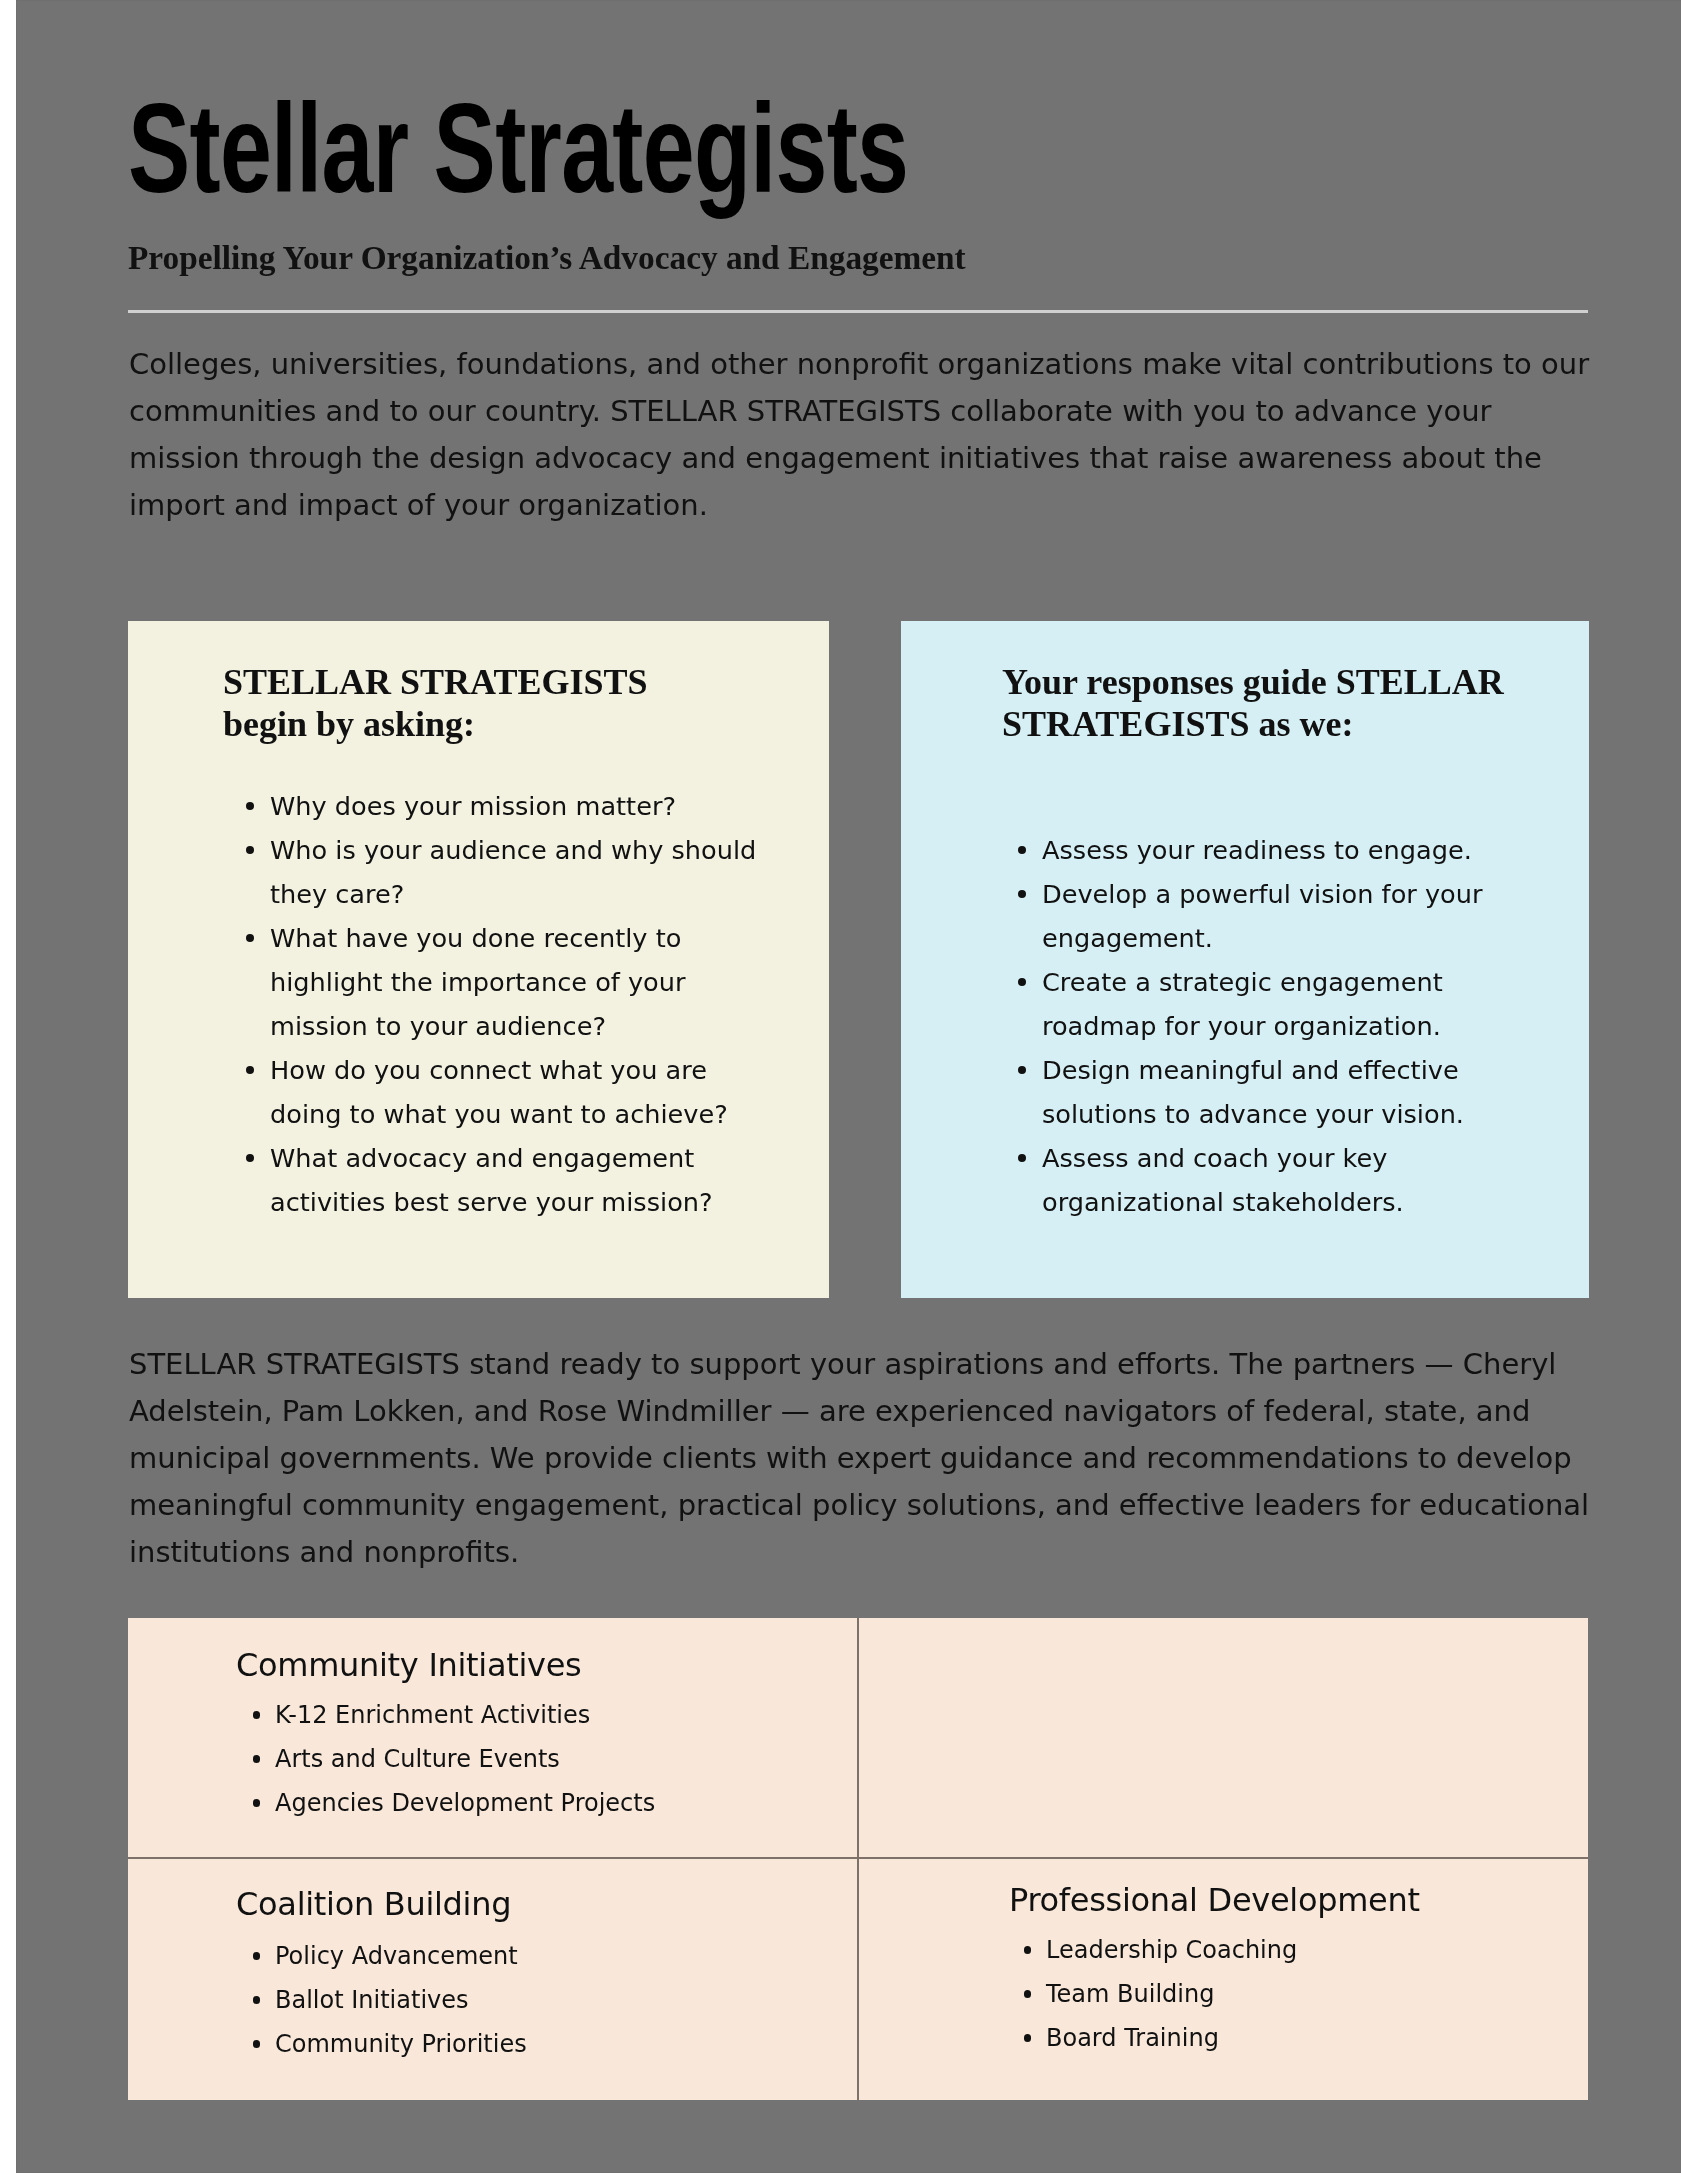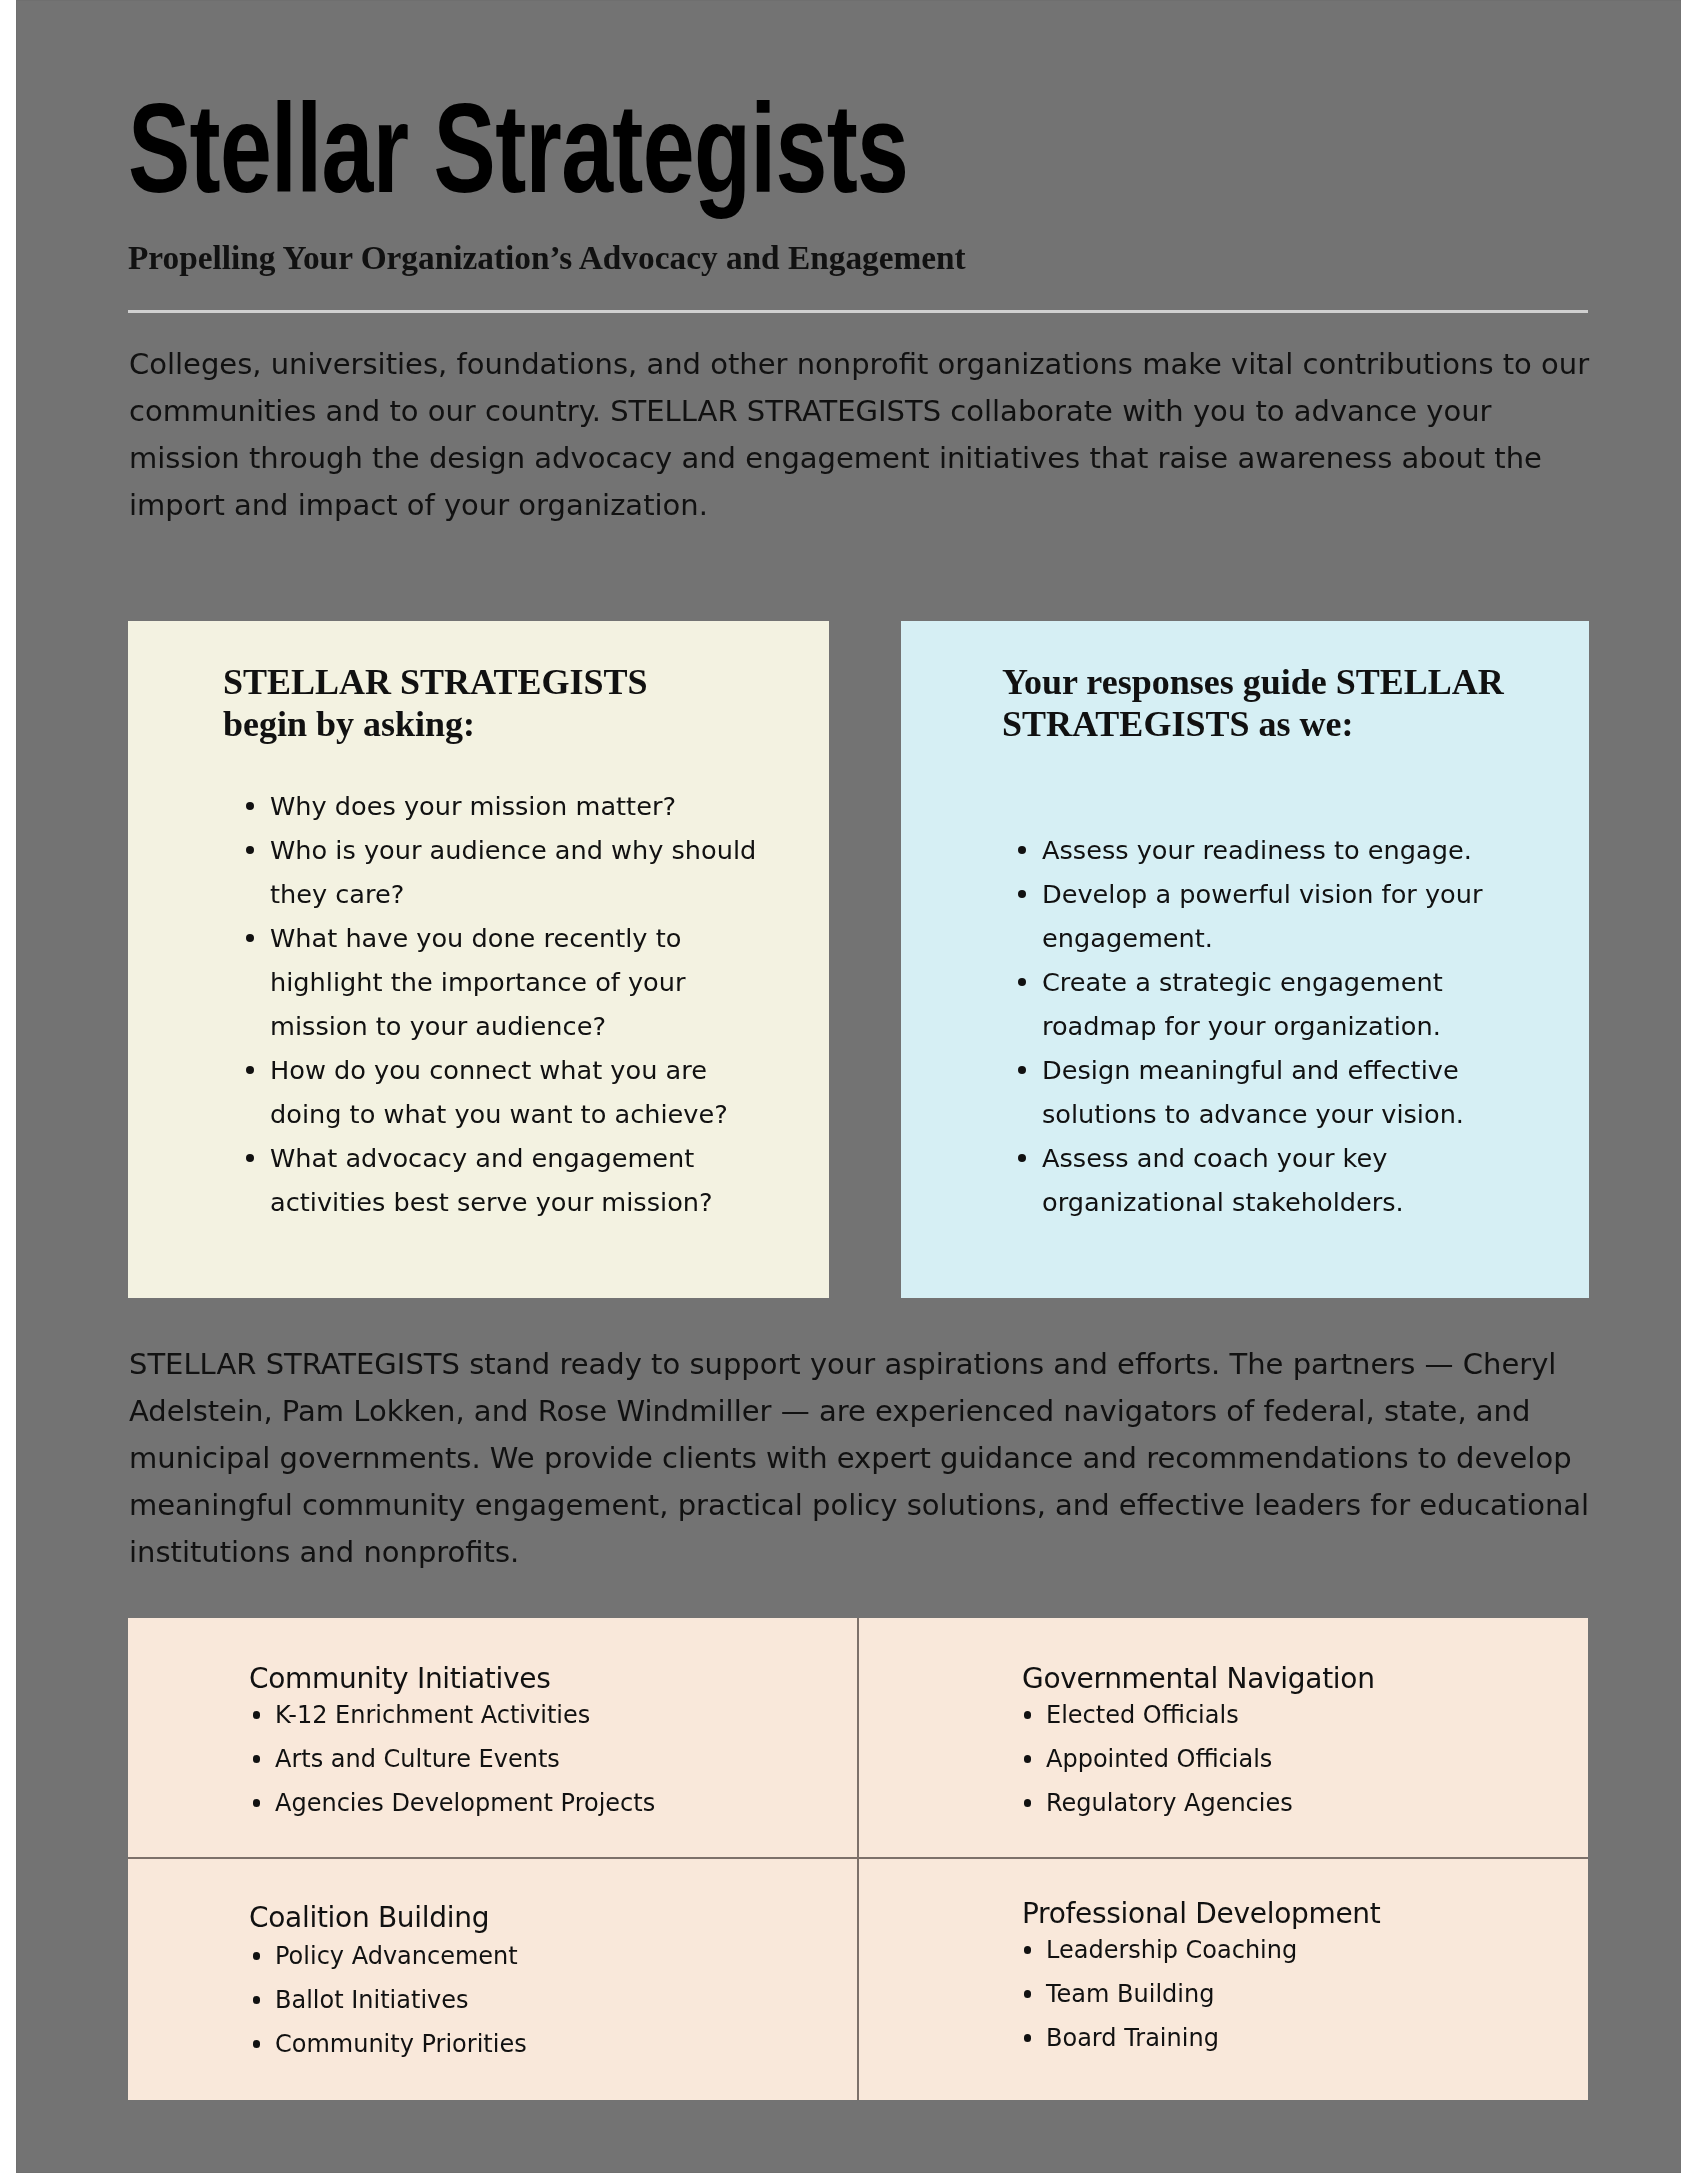--- a/index.html
+++ b/index.html
@@ -60,22 +60,22 @@
     background: #f9e8da;
   }
   .vline { position: absolute; left: 729px; top: 0; width: 1.8px; height: 482px; background: #7d716a; }
   .hline { position: absolute; left: 0; top: 239px; width: 1460px; height: 1.8px; background: #7d716a; }
   .cell { position: absolute; width: 729px; height: 239px; }
   .cell.c0 { left: 0; top: 0; }
   .cell.c1 { left: 731px; top: 0; }
   .cell.c2 { left: 0; top: 241px; }
   .cell.c3 { left: 731px; top: 241px; }
   .cell-heading {
-    position: absolute; top: 25.6px; margin: 16px;
-    font-family: "DejaVu Sans", sans-serif; font-size: 28px; line-height: 37px;
+    position: absolute; top: 25.6px; margin: 3px;
+    font-family: "DejaVu Sans", sans-serif; font-size: 32px; line-height: 37px;
     color: #111; font-weight: 400; letter-spacing: -0.3px;
   }
   .cell.c0 .cell-heading, .cell.c2 .cell-heading { left: 105px; }
   .cell.c1 .cell-heading, .cell.c3 .cell-heading { left: 147px; }
   .cell.c3 .cell-heading { top: 20px; }
   .cell.c2 .cell-heading { top: 24px; }
   .cell-list {
     position: absolute; top: 75px; margin: 0; padding: 0; list-style: none;
     font-family: "DejaVu Sans", sans-serif; font-size: 24px; line-height: 44px; color: #111;
   }
@@ -124,28 +124,20 @@
 
   <div class="grid">
     <div class="cell c0">
       <h3 class="cell-heading">Community Initiatives</h3>
       <ul class="cell-list">
         <li><span class="dot"></span><span>K-12 Enrichment Activities</span></li>
         <li><span class="dot"></span><span>Arts and Culture Events</span></li>
         <li><span class="dot"></span><span>Agencies Development Projects</span></li>
       </ul>
     </div>
-    <div class="cell c1">
-      <h3 class="cell-heading">Governmental Navigation</h3>
-      <ul class="cell-list">
-        <li><span class="dot"></span><span>Elected Officials</span></li>
-        <li><span class="dot"></span><span>Appointed Officials</span></li>
-        <li><span class="dot"></span><span>Regulatory Agencies</span></li>
-      </ul>
-    </div>
     <div class="cell c2">
       <h3 class="cell-heading">Coalition Building</h3>
       <ul class="cell-list">
         <li><span class="dot"></span><span>Policy Advancement</span></li>
         <li><span class="dot"></span><span>Ballot Initiatives</span></li>
         <li><span class="dot"></span><span>Community Priorities</span></li>
       </ul>
     </div>
     <div class="cell c3">
       <h3 class="cell-heading">Professional Development</h3>

